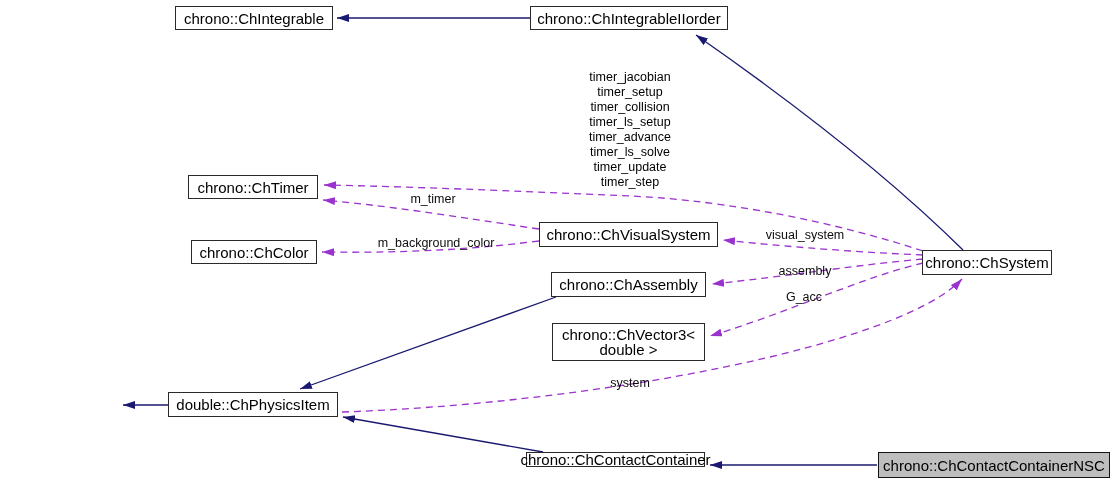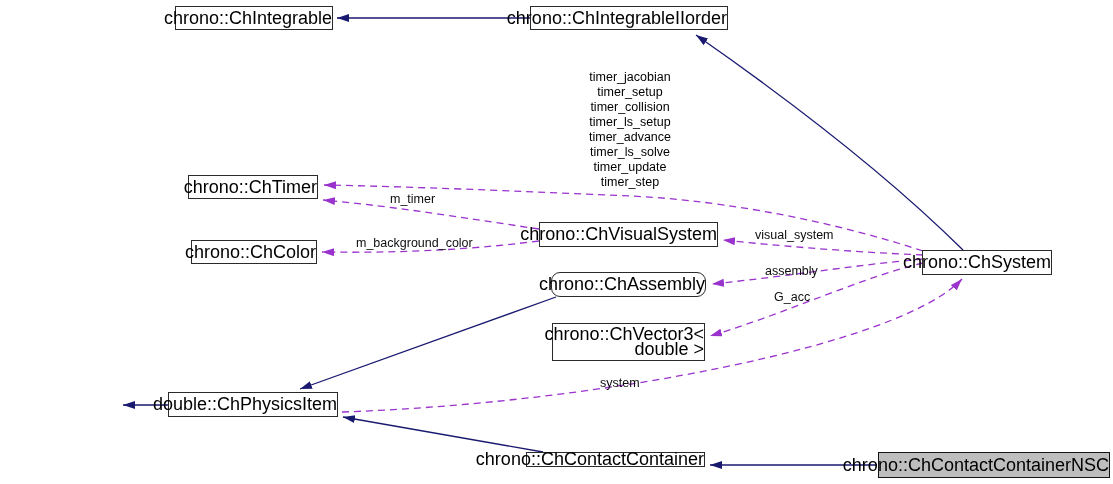--- a/index.html
+++ b/index.html
@@ -19,40 +19,40 @@
     position: absolute;
     left: 0; top: 0;
     width: 1113px; height: 484px;
   }
   .node {
     position: absolute;
     box-sizing: border-box;
     background: #ffffff;
     border: 1.2px solid #2a2a2a;
     color: #000000;
-    font-size: 18px;
+    font-size: 15px;
     line-height: 15px;
     display: flex;
     flex-direction: column;
-    align-items: flex-end;
+    align-items: center;
     justify-content: center;
     text-align: center;
     white-space: nowrap;
     z-index: 2;
   }
   .node.highlighted {
     background: #bebebe;
     border: 1.4px solid #141414;
   }
   .edge-label {
     position: absolute;
     color: #0d0d0d;
     font-size: 12.5px;
     line-height: 15px;
-    text-align: left;
+    text-align: center;
     white-space: nowrap;
     z-index: 3;
   }
   .timer-stack {
     position: absolute;
     left: 540px;
     top: 70px;
     width: 180px;
     text-align: center;
     color: #000000;
@@ -105,21 +105,21 @@
   </div>
 
   <div class="node" style="left:191px; top:240px; width:126px; height:24px;">
     <span>chrono::ChColor</span>
   </div>
 
   <div class="node" style="left:539px; top:222px; width:179px; height:25px;">
     <span>chrono::ChVisualSystem</span>
   </div>
 
-  <div class="node" style="left:551px; top:272px; width:155px; height:25px;border-radius:9px;">
+  <div class="node" style="left:551px; top:272px; width:155px; height:25px;">
     <span>chrono::ChAssembly</span>
   </div>
 
   <div class="node" style="left:552px; top:323px; width:153px; height:38px;">
     <span>chrono::ChVector3&lt;</span>
     <span>double &gt;</span>
   </div>
 
   <div class="node" style="left:922px; top:250px; width:130px; height:25px;">
     <span>chrono::ChSystem</span>

